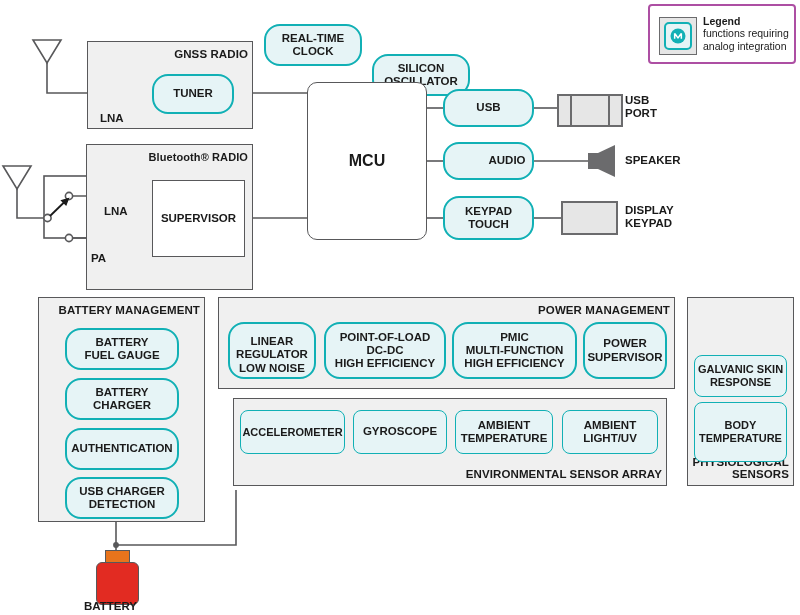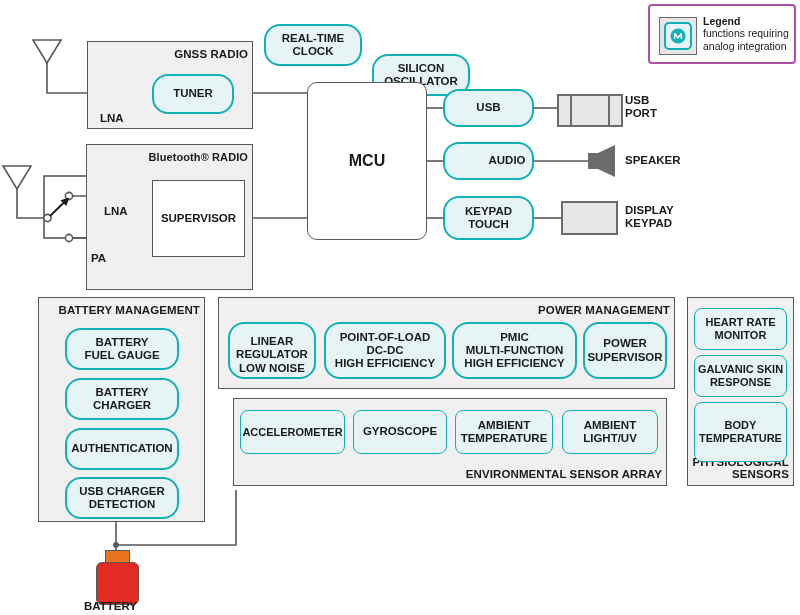--- a/index.html
+++ b/index.html
@@ -352,24 +352,20 @@
   </div>
   <div class="abs tealblock thin" style="left:562px; top:410px; width:96px; height:44px;">
     <span style="white-space:pre-line;">AMBIENT
 LIGHT/UV</span>
   </div>
 
   <div class="abs panel" style="left:687px; top:297px; width:107px; height:189px;">
     <div class="panel-title bottom" style="white-space:pre-line;">PHYSIOLOGICAL
 SENSORS</div>
   </div>
-  <div class="abs tealblock thin" style="left:694px; top:308px; width:93px; height:42px; font-size:11px;">
-    <span style="white-space:pre-line;">HEART RATE
-MONITOR</span>
-  </div>
   <div class="abs tealblock thin" style="left:694px; top:355px; width:93px; height:42px; font-size:11px;">
     <span style="white-space:pre-line;">GALVANIC SKIN
 RESPONSE</span>
   </div>
   <div class="abs tealblock thin" style="left:694px; top:402px; width:93px; height:60px; font-size:11px;">
     <span style="white-space:pre-line;">BODY
 TEMPERATURE</span>
   </div>
 
 </div>

